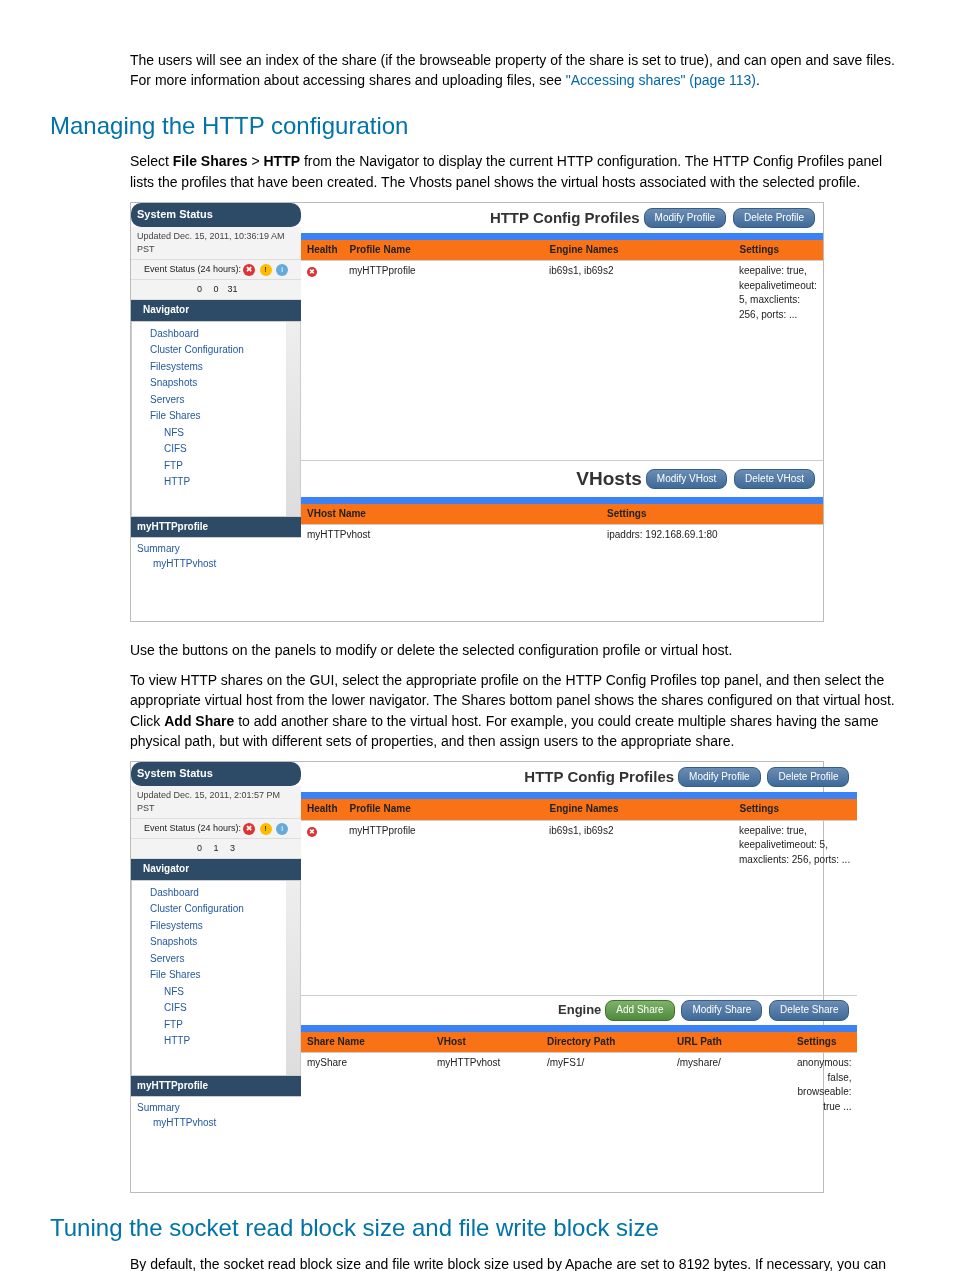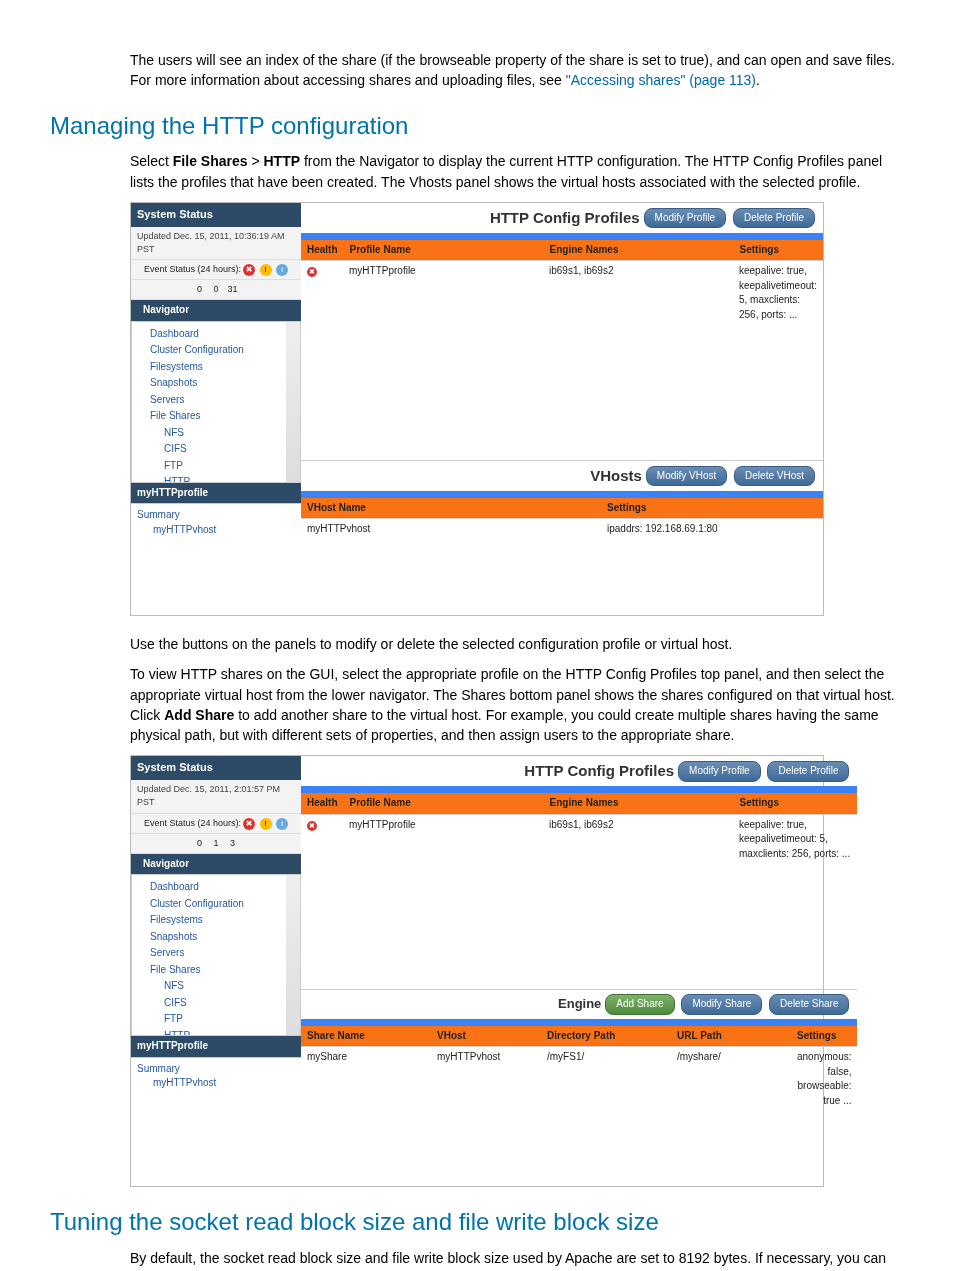--- a/index.html
+++ b/index.html
@@ -31,29 +31,29 @@
     font-size: 10px;
     color: #222;
   }
   .shot .row { display: flex; }
   .shot .left { width: 170px; flex: 0 0 170px; }
   .shot .right { flex: 1; }
 
   
   .sys-status {
     background: #2d4a66; color: #fff; font-weight: bold;
-    padding: 4px 6px; font-size: 11px;
+    padding: 4px 6px; font-size: 11px; border-radius: 10px;
   }
   .updated { background: #f3f3f3; padding: 3px 6px; font-size: 9px; color: #444; border-bottom: 1px solid #ddd; }
   .ev-row { display:flex; justify-content: center; padding: 3px 6px; font-size: 9px; background:#f3f3f3; border-bottom:1px solid #ddd; }
   .ev-icons span { display:inline-block; width:12px; height:12px; border-radius:50%; text-align:center; line-height:12px; font-size:8px; margin-left:2px; }
   .i-red{background:#d33;color:#fff;} .i-yel{background:#fb0;color:#000;} .i-blu{background:#6ad;color:#fff;}
   .ev-nums span{display:inline-block;width:14px;text-align:center;}
   .navigator-hdr { background: #2d4a66; color:#fff; font-weight:bold; padding:3px 12px; font-size:10px; }
-  .nav-tree { background:#fff; border:1px solid #ccc; margin:0; padding:4px 4px; height:162px; overflow:hidden; position:relative; font-size:10px; }
+  .nav-tree { background:#fff; border:1px solid #ccc; margin:0; padding:4px 4px; height:196px; overflow:hidden; position:relative; font-size:10px; }
   .nav-tree div { padding:1px 0 1px 14px; color:#2558a0; white-space:nowrap; }
   .nav-tree div.sub { padding-left: 28px; }
   .nav-tree .scroll-hint{position:absolute;right:0;top:0;bottom:0;width:10px;background:linear-gradient(#eee,#ddd);}
   .profile-hdr { background:#2d4a66;color:#fff;font-weight:bold;padding:3px 6px;font-size:10px; }
   .subnav { background:#fff; padding:4px 6px; font-size:10px; color:#2558a0; border-top:1px solid #ccc; }
   .subnav .lvl2{ padding-left:16px; }
 
   
   .panel-title-row { display:flex; align-items:center; justify-content:flex-end; padding:4px 8px; }
   .panel-title { font-size:15px; font-weight:bold; color:#333; }
@@ -149,21 +149,21 @@
         <div class="col-set">Settings</div>
       </div>
       <div class="tbl-row">
         <div class="col-health"><span class="health-dot">✖</span></div>
         <div class="col-pname">myHTTPprofile</div>
         <div class="col-eng">ib69s1, ib69s2</div>
         <div class="col-set">keepalive: true, keepalivetimeout: 5, maxclients: 256, ports: ...</div>
       </div>
       <div class="empty-area"></div>
       <div class="panel-title-row" style="border-top:1px solid #ccc;">
-        <span class="panel-title" style="font-size:15px;">VHosts</span>
+        <span class="panel-title" style="font-size:19px;">VHosts</span>
         <span>
           <span class="btn">Modify VHost</span>
           <span class="btn">Delete VHost</span>
         </span>
       </div>
       <div class="tbl-hdr">
         <div class="col-vhost">VHost Name</div>
         <div class="col-vset">Settings</div>
       </div>
       <div class="tbl-row">

